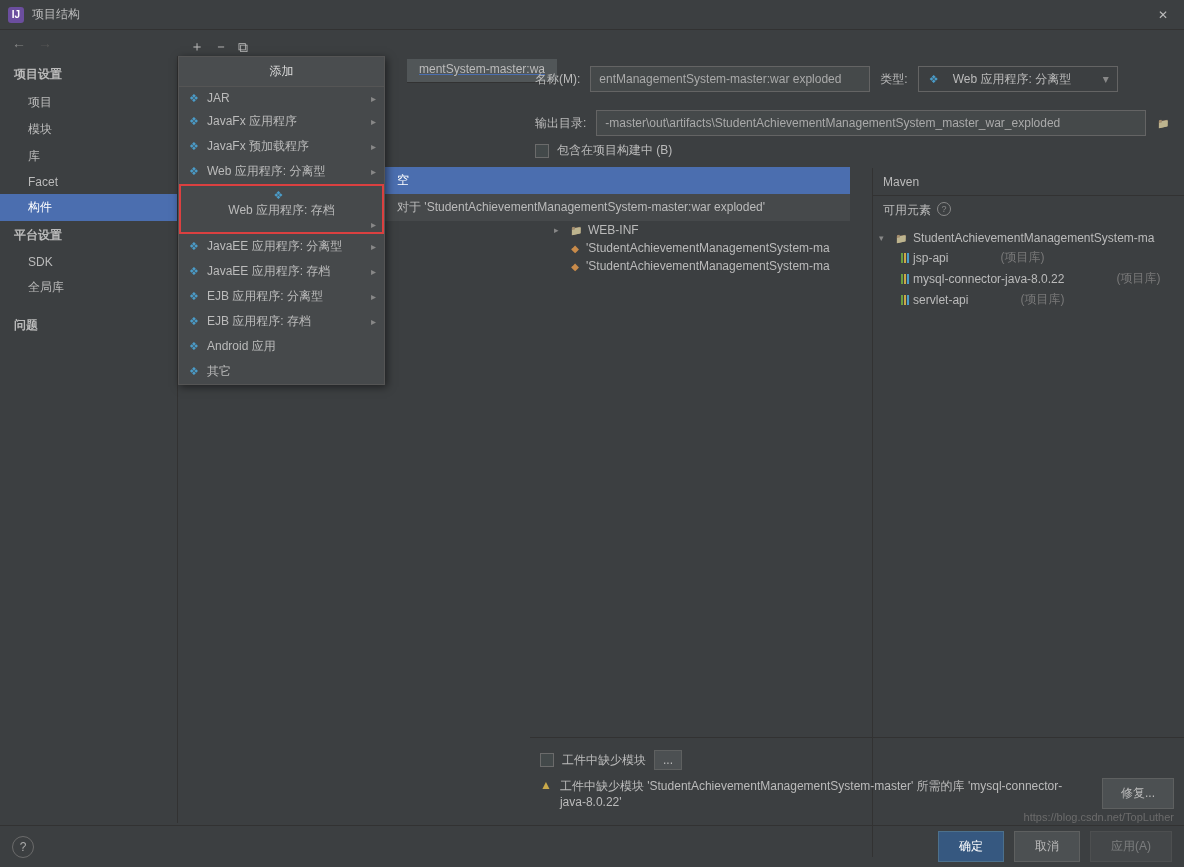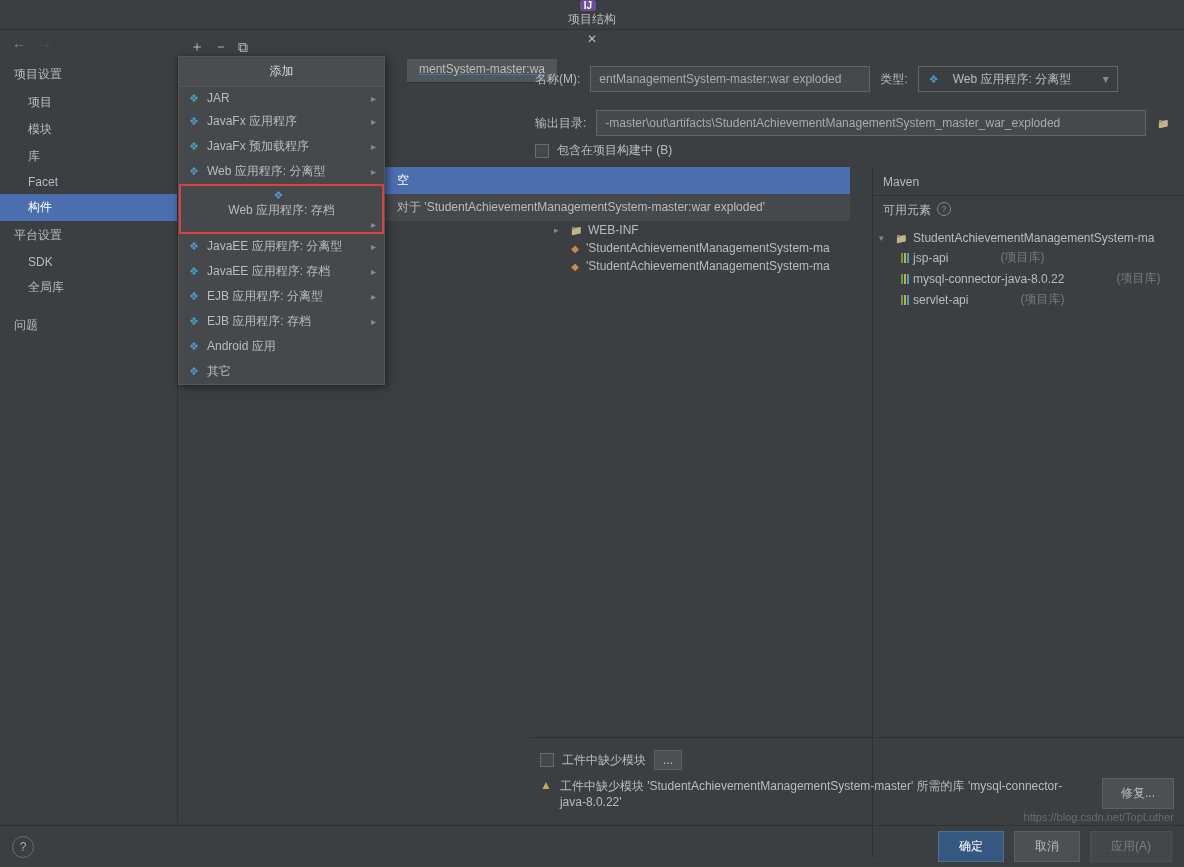--- a/index.html
+++ b/index.html
@@ -1,26 +1,26 @@
 <!DOCTYPE html>
 <html><head>
 <meta charset="utf-8">
 <style>
 * { margin: 0; padding: 0; box-sizing: border-box; font-family: "Microsoft YaHei", sans-serif; font-size: 12px; }
 body { background: #3c3f41; color: #bbbbbb; width: 1184px; height: 867px; overflow: hidden; position: relative; }
-.titlebar { height: 30px; background: #3c3f41; display: flex; align-items: center; padding: 0 8px; border-bottom: 1px solid #323232; flex-direction: column; }
+.titlebar { height: 30px; background: #3c3f41; display: flex; align-items: center; padding: 0 8px; border-bottom: 1px solid #323232; }
 .titlebar .app-icon { width: 16px; height: 16px; background: #6b4e9e; border-radius: 3px; margin-right: 8px; display: flex; align-items: center; justify-content: center; color: #fff; font-weight: bold; font-size: 10px; }
 .titlebar .title { flex: 1; color: #bbbbbb; }
 .titlebar .close { color: #bbbbbb; cursor: pointer; padding: 4px 8px; }
 .nav-row { height: 26px; display: flex; align-items: center; padding: 0 12px; gap: 12px; }
 .nav-arrow { color: #888; cursor: pointer; font-size: 14px; }
 .nav-arrow.dim { color: #555; }
 .main { display: flex; height: calc(100% - 100px); }
 .sidebar { width: 178px; background: #3c3f41; border-right: 1px solid #323232; padding-top: 4px; }
-.sidebar-section { color: #bbbbbb; padding: 6px 14px; font-weight: normal; }
+.sidebar-section { color: #bbbbbb; padding: 6px 14px; font-weight: bold; }
 .sidebar-item { padding: 5px 14px 5px 28px; cursor: pointer; color: #bbbbbb; }
 .sidebar-item.selected { background: #4b6eaf; color: #fff; }
 .toolbar-row { position: absolute; left: 178px; top: 34px; display: flex; align-items: center; gap: 10px; padding: 4px 12px; }
 .tool-btn { color: #bbbbbb; cursor: pointer; font-size: 14px; }
 .popup-menu { position: absolute; left: 178px; top: 56px; width: 207px; background: #46494b; border: 1px solid #555; box-shadow: 2px 2px 8px rgba(0,0,0,0.5); z-index: 100; }
 .popup-header { background: #4a4d4f; text-align: center; padding: 6px; border-bottom: 1px solid #555; color: #ddd; }
 .popup-item { display: flex; align-items: center; padding: 4px 8px; cursor: pointer; position: relative; }
 .popup-item .arrow { margin-left: auto; color: #888; font-size: 10px; }
 .popup-item.highlighted { outline: 2px solid #db4040; outline-offset: -2px; flex-direction: column; }
 .popup-item-icon { width: 14px; height: 14px; margin-right: 6px; display: inline-flex; align-items: center; justify-content: center; }

